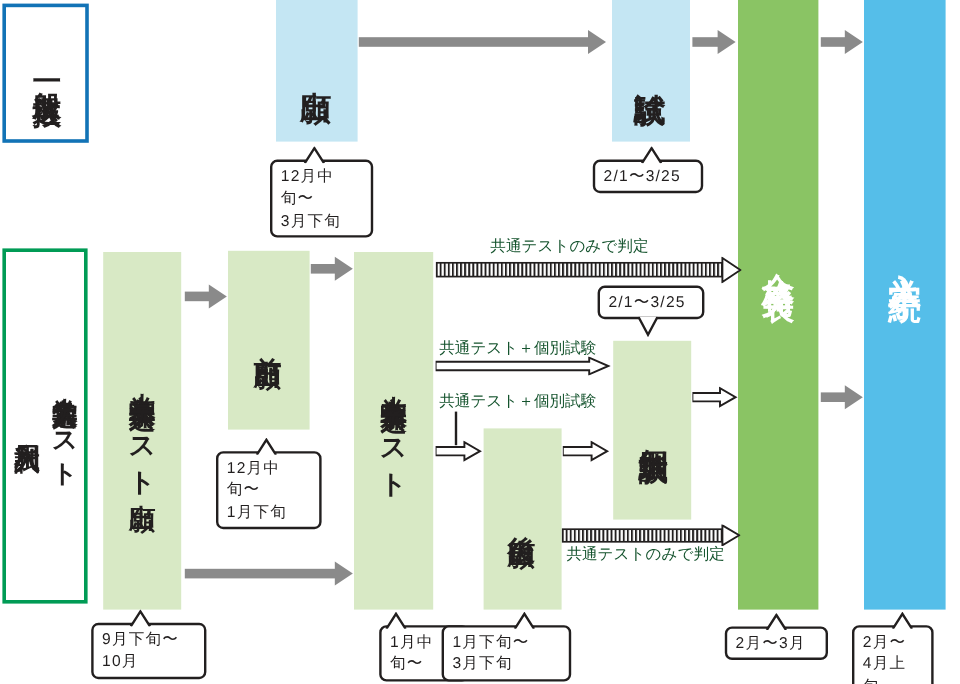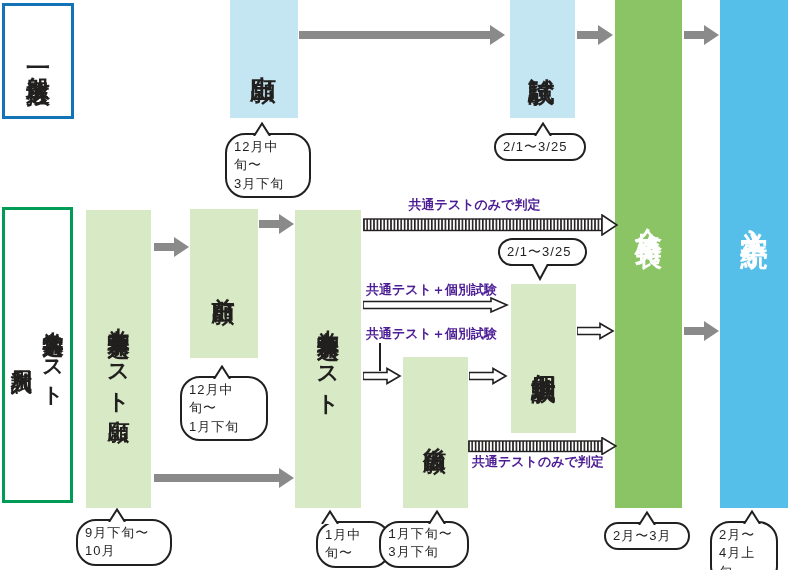--- a/index.html
+++ b/index.html
@@ -31,25 +31,25 @@
   .t22{font-size:22px;letter-spacing:2px;}
   .t24{font-size:24px;letter-spacing:2px;}
   
   .garr{position:absolute;height:20px;}
   .garr::before{content:"";position:absolute;left:0;top:6px;right:13px;height:8px;background:#8a8a8a;}
   .garr::after{content:"";position:absolute;right:0;top:0;width:0;height:0;
     border-top:10px solid transparent;border-bottom:10px solid transparent;border-left:15px solid #8a8a8a;}
   
   .svgarr{position:absolute;}
   
-  .rlabel{position:absolute;font-size:13px;font-weight:bold;white-space:nowrap;color:#4c1d95;}
+  .rlabel{position:absolute;font-size:13px;font-weight:normal;white-space:nowrap;color:#14532d;}
   .connector{position:absolute;left:379px;top:343px;width:2px;height:28px;background:#221f1f;}
   
   .bub{
-    position:absolute;background:#fff;border:2px solid #221f1f;border-radius:20px;
+    position:absolute;background:#fff;border:2px solid #221f1f;border-radius:6px;
     padding:3px 7px;font-size:13px;line-height:1.42;letter-spacing:1px;
     white-space:pre-line;color:#221f1f;z-index:5;box-sizing:border-box;
   }
   .tail{position:absolute;z-index:6;}
 </style>
 </head>
 <body>
 
 <div class="stage">
 
@@ -165,21 +165,21 @@
   <div class="bub" style="left:498px;top:238px;width:89px;">2/1〜3/25</div>
   <svg class="tail" style="left:530px;top:264px;" width="20" height="17">
       <path d="M2,0 L10,15 L18,0" fill="#fff" stroke="#221f1f" stroke-width="2"></path>
     </svg>
 
   <div class="bub" style="left:273px;top:521px;width:75px;margin-left:43px;">1月中旬〜</div>
   <svg class="tail" style="left:320px;top:510px;" width="20" height="14">
       <path d="M2,14 L10,1.5 L18,14" fill="#fff" stroke="#221f1f" stroke-width="2"></path>
     </svg>
 
-  <div class="bub" style="left:379px;top:521px;width:90px;font-family:Liberation Mono, monospace;">1月下旬〜
+  <div class="bub" style="left:368px;top:521px;width:108px;">1月下旬〜
 3月下旬</div>
   <svg class="tail" style="left:427px;top:510px;" width="20" height="14">
       <path d="M2,14 L10,1.5 L18,14" fill="#fff" stroke="#221f1f" stroke-width="2"></path>
     </svg>
 
   <div class="bub" style="left:604px;top:522px;width:86px;">2月〜3月</div>
   <svg class="tail" style="left:637px;top:511px;" width="20" height="14">
       <path d="M2,14 L10,1.5 L18,14" fill="#fff" stroke="#221f1f" stroke-width="2"></path>
     </svg>
 

